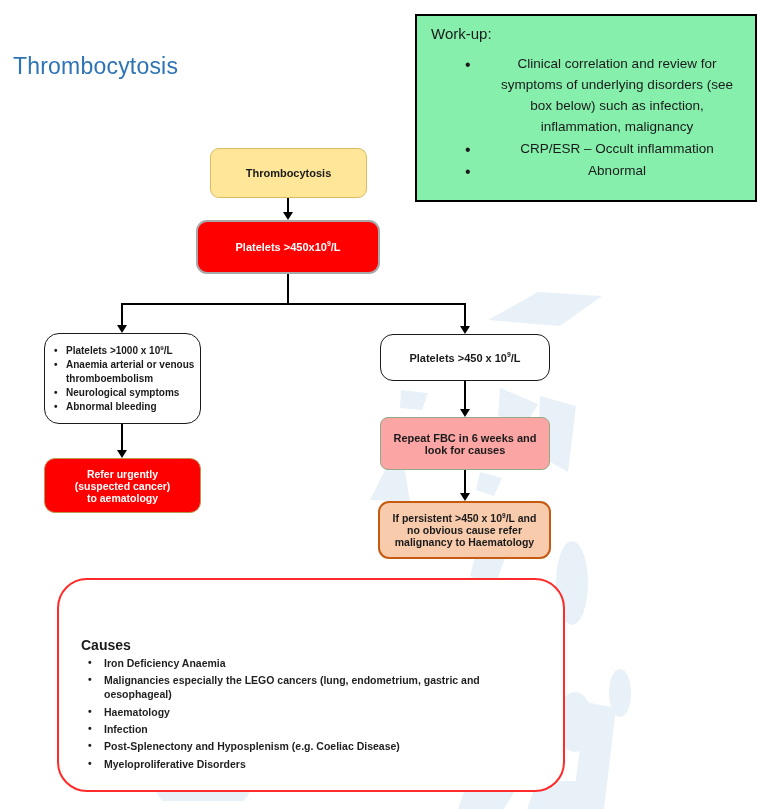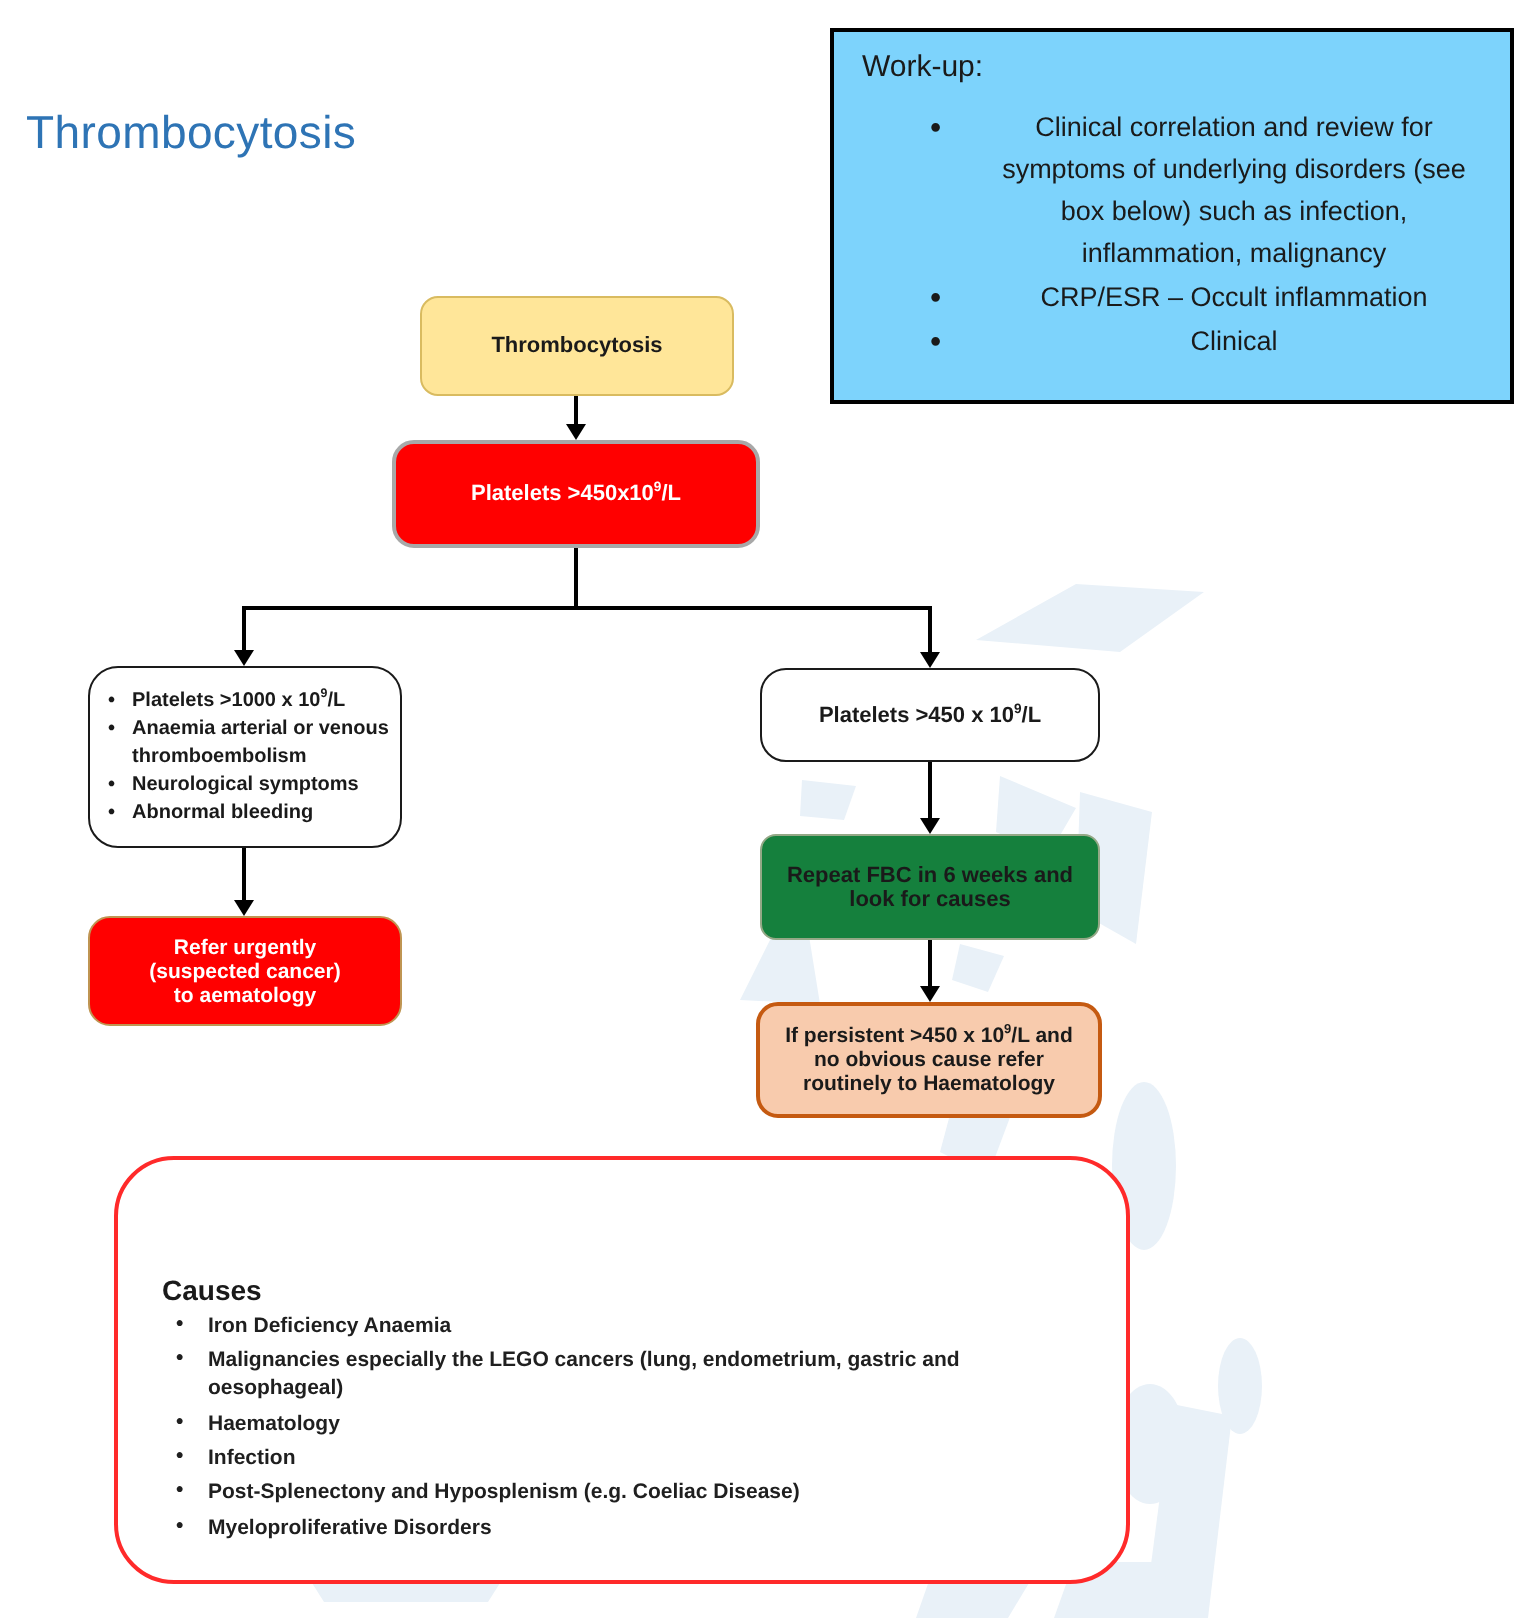--- a/index.html
+++ b/index.html
@@ -14,21 +14,21 @@
 
   
   .page-title {
     position:absolute; left:13px; top:53px; z-index:1;
     font-size:23px; font-weight:400; color:#2e74b5; letter-spacing:0.2px;
   }
 
   
   .workup-box {
     position:absolute; left:415px; top:14px; width:342px; height:188px;
-    box-sizing:border-box; border:2px solid #000; background:#7dd3fc; z-index:1;
+    box-sizing:border-box; border:2px solid #000; background:#86efac; z-index:1;
     padding:7px 12px 0 12px;
   }
   .workup-heading { font-size:15px; font-weight:400; margin:2px 0 12px 2px; }
   .workup-list { list-style:none; margin:0; padding:0 0 0 36px; font-size:13.5px; line-height:1.55;text-align:center; }
   .workup-list li { position:relative; padding-left:26px; margin-bottom:1px; }
   .workup-list li::before { content:"•"; position:absolute; left:0; top:-1px; font-size:16px; }
 
   
   .node {
     position:absolute; box-sizing:border-box; z-index:1;
@@ -56,21 +56,21 @@
     left:380px; top:334px; width:170px; height:47px;
     background:#fff; border:1.5px solid #1a1a1a; border-radius:13px;
   }
   .node-refer {
     left:44px; top:458px; width:157px; height:55px;
     background:#ff0000; border:1.5px solid #bf9552; border-radius:11px;
     color:#fff; padding:4px 26px; font-size:10.5px;
   }
   .node-green {
     left:380px; top:417px; width:170px; height:53px;
-    background:#15803d; border:1.5px solid #94a886; border-radius:8px;
+    background:#fca5a5; border:1.5px solid #94a886; border-radius:8px;
     padding:2px 8px;
   }
   .node-orange {
     left:378px; top:501px; width:173px; height:58px;
     background:#f8cbad; border:2px solid #c55a11; border-radius:11px;
     padding:2px 5px; font-size:10.5px;
   }
 
   
   .cline { position:absolute; background:#000; z-index:1; }
@@ -114,21 +114,21 @@
   </g>
 </svg>
 
 <div class="page-title">Thrombocytosis</div>
 
 <div class="workup-box">
   <div class="workup-heading">Work-up:</div>
   <ul class="workup-list">
     <li>Clinical correlation and review for symptoms of underlying disorders (see box below) such as infection, inflammation, malignancy</li>
     <li>CRP/ESR – Occult inflammation</li>
-    <li>Clinical</li>
+    <li>Abnormal</li>
   </ul>
 </div>
 
 <div class="node node-start">Thrombocytosis</div>
 
 <div class="node node-red-main">
   <span><span>Platelets &gt;450x10</span><sup>9</sup><span>/L</span></span>
 </div>
 
 <div class="node node-left-criteria">
@@ -142,21 +142,21 @@
 
 <div class="node node-right-check">
   <span><span>Platelets &gt;450 x 10</span><sup>9</sup><span>/L</span></span>
 </div>
 
 <div class="node node-refer">Refer urgently (suspected cancer) to aematology</div>
 
 <div class="node node-green">Repeat FBC in 6 weeks and look for causes</div>
 
 <div class="node node-orange">
-  <span><span>If persistent &gt;450 x 10</span><sup>9</sup><span>/L and no obvious cause refer routinely to Haematology</span></span>
+  <span><span>If persistent &gt;450 x 10</span><sup>9</sup><span>/L and no obvious cause refer malignancy to Haematology</span></span>
 </div>
 
 <div class="cline" style="left:287px; top:198px; width:2px; height:16px;"></div>
 <div class="arrow-down" style="left:283px; top:212px;"></div>
 
 <div class="cline" style="left:287px; top:274px; width:2px; height:31px;"></div>
 <div class="cline" style="left:121px; top:303px; width:345px; height:2px;"></div>
 
 <div class="cline" style="left:121px; top:303px; width:2px; height:24px;"></div>
 <div class="arrow-down" style="left:117px; top:325px;"></div>

